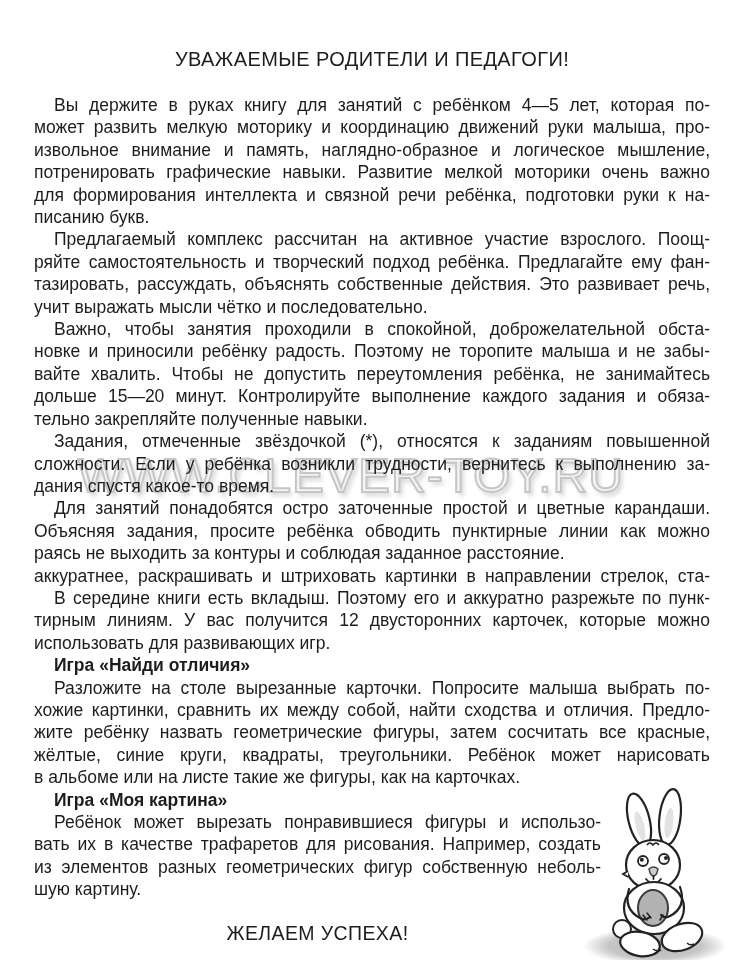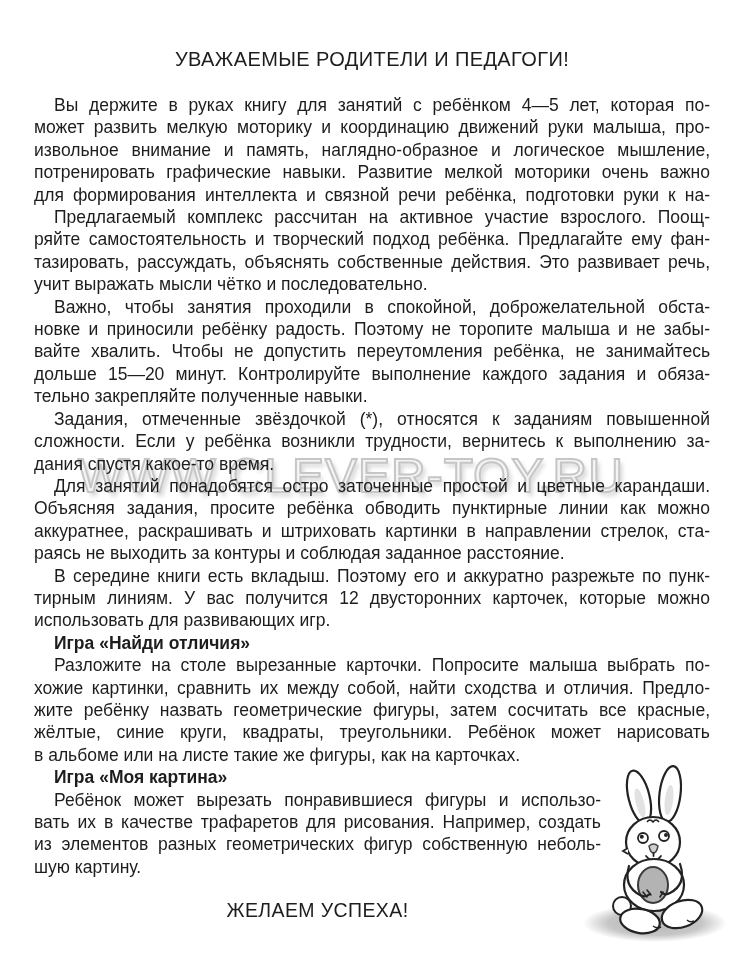--- a/index.html
+++ b/index.html
@@ -89,20 +89,21 @@
 
     <h1 class="title">УВАЖАЕМЫЕ РОДИТЕЛИ И ПЕДАГОГИ!</h1>
 
     <div>
         <div class="para">
           <div class="line">Вы держите в руках книгу для занятий с ребёнком 4—5 лет, которая по-</div>
           <div class="line">может развить мелкую моторику и координацию движений руки малыша, про-</div>
           <div class="line">извольное внимание и память, наглядно-образное и логическое мышление,</div>
           <div class="line">потренировать графические навыки. Развитие мелкой моторики очень важно</div>
           <div class="line">для формирования интеллекта и связной речи ребёнка, подготовки руки к на-</div>
+          <div class="line last">писанию букв.</div>
         </div>
         <div class="para">
           <div class="line">Предлагаемый комплекс рассчитан на активное участие взрослого. Поощ-</div>
           <div class="line">ряйте самостоятельность и творческий подход ребёнка. Предлагайте ему фан-</div>
           <div class="line">тазировать, рассуждать, объяснять собственные действия. Это развивает речь,</div>
           <div class="line last">учит выражать мысли чётко и последовательно.</div>
         </div>
         <div class="para">
           <div class="line">Важно, чтобы занятия проходили в спокойной, доброжелательной обста-</div>
           <div class="line">новке и приносили ребёнку радость. Поэтому не торопите малыша и не забы-</div>
@@ -111,22 +112,22 @@
           <div class="line last">тельно закрепляйте полученные навыки.</div>
         </div>
         <div class="para">
           <div class="line">Задания, отмеченные звёздочкой (*), относятся к заданиям повышенной</div>
           <div class="line">сложности. Если у ребёнка возникли трудности, вернитесь к выполнению за-</div>
           <div class="line last">дания спустя какое-то время.</div>
         </div>
         <div class="para">
           <div class="line">Для занятий понадобятся остро заточенные простой и цветные карандаши.</div>
           <div class="line">Объясняя задания, просите ребёнка обводить пунктирные линии как можно</div>
+          <div class="line last">раясь не выходить за контуры и соблюдая заданное расстояние.</div>
           <div class="line">аккуратнее, раскрашивать и штриховать картинки в направлении стрелок, ста-</div>
-          <div class="line last">раясь не выходить за контуры и соблюдая заданное расстояние.</div>
         </div>
         <div class="para">
           <div class="line">В середине книги есть вкладыш. Поэтому его и аккуратно разрежьте по пунк-</div>
           <div class="line">тирным линиям. У вас получится 12 двусторонних карточек, которые можно</div>
           <div class="line last">использовать для развивающих игр.</div>
         </div>
         <div class="heading">
           <div class="line last">Игра «Найди отличия»</div>
         </div>
         <div class="para">

